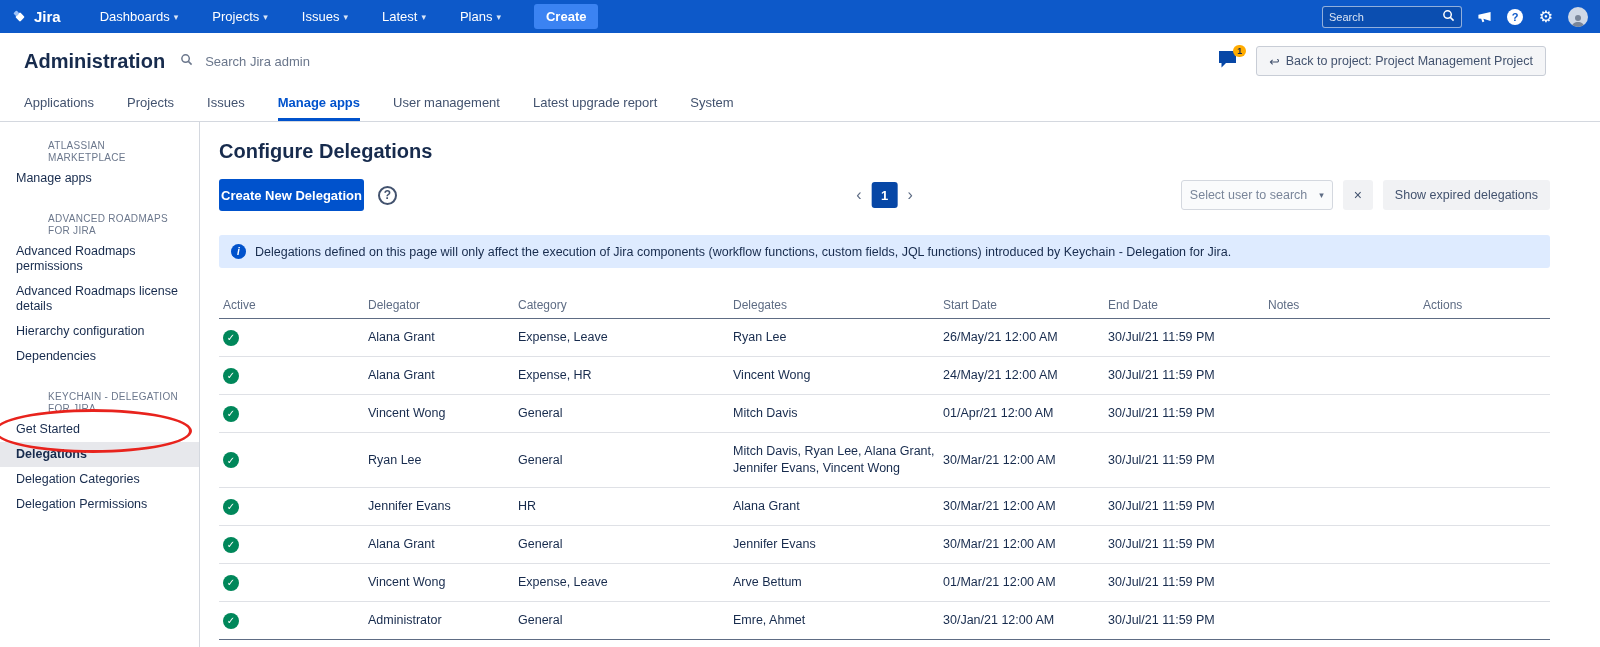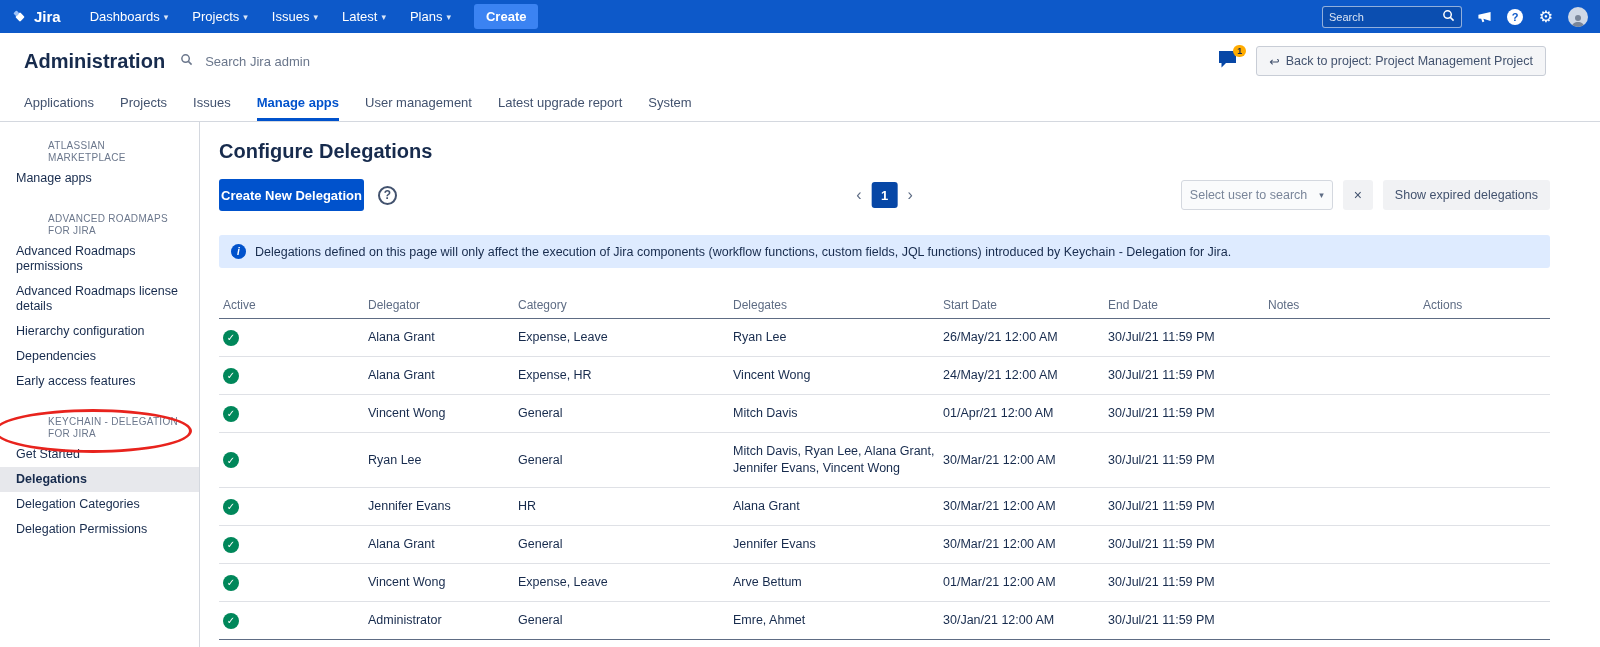--- a/index.html
+++ b/index.html
@@ -1,21 +1,21 @@
 <!DOCTYPE html>
 <html><head>
 <meta charset="utf-8">
 <style>
   * { margin:0; padding:0; box-sizing:border-box; }
   html,body { width:1600px; height:647px; overflow:hidden; background:#fff;
     font-family:"Liberation Sans", sans-serif; color:#172B4D; }
 
   
   .topnav { height:33px; background:#0d59c9; display:flex; align-items:center;
-    padding:0 12px; color:#fff; gap:6px; }
+    padding:0 12px; color:#fff; gap:16px; }
   .logo { display:flex; align-items:center; gap:6px; font-weight:bold; font-size:15px;
     margin-right:14px; }
   .logo svg { display:block; }
   .nav-item { font-size:13px; padding:5px 9px; border-radius:3px; cursor:pointer;
     display:flex; align-items:center; gap:4px; white-space:nowrap; }
   .nav-item .chev { font-size:9px; opacity:.85; }
   .create-btn { background:#3b83f2; color:#fff; font-size:13px; font-weight:bold;
     border:none; border-radius:3px; padding:5px 12px; margin-left:8px; cursor:pointer; }
   .topnav-right { margin-left:auto; display:flex; align-items:center; gap:13px; }
   .nav-search { display:flex; align-items:center; border:1px solid rgba(255,255,255,.55);
@@ -39,21 +39,21 @@
   .admin-search input::placeholder { color:#6B778C; }
   .admin-right { margin-left:auto; display:flex; align-items:center; gap:14px; padding-right:30px; }
   .feedback-wrap { position:relative; width:24px; height:22px; cursor:pointer; }
   .feedback-badge { position:absolute; top:-5px; right:-4px; background:#FFAB00; color:#172B4D;
     font-size:9px; font-weight:bold; border-radius:7px; padding:1px 4px; line-height:10px; }
   .back-btn { background:#f4f5f7; border:1px solid #c8cdd6; border-radius:3px; height:30px;
     display:flex; align-items:center; gap:6px; padding:0 12px; font-size:12.5px; color:#42526E;
     cursor:pointer; font-family:inherit; }
 
   
-  .tabs { display:flex; gap:26px; padding:0 24px; border-bottom:1px solid #d4d8df; height:33px; }
+  .tabs { display:flex; gap:33px; padding:0 24px; border-bottom:1px solid #d4d8df; height:33px; }
   .tab { font-size:13px; color:#42526E; padding:6px 0 10px; cursor:pointer; white-space:nowrap; }
   .tab.active { color:#0052CC; font-weight:bold; border-bottom:3px solid #0052CC; }
 
   
   .content { display:flex; height:581px; }
   .sidebar { width:200px; border-right:1px solid #d4d8df; padding-top:12px; position:relative;
     flex:0 0 200px; }
   .side-header { font-size:10px; font-weight:normal; color:#6B778C; padding:6px 16px 2px;
     line-height:12px; letter-spacing:.3px;margin-left:32px; }
   .side-header.gap { margin-top:16px; }
@@ -211,21 +211,20 @@
 
   <div class="sidebar">
     <div class="side-header">ATLASSIAN MARKETPLACE</div>
     <div class="side-item">Manage apps</div>
 
     <div class="side-header gap">ADVANCED ROADMAPS FOR JIRA</div>
     <div class="side-item">Advanced Roadmaps permissions</div>
     <div class="side-item">Advanced Roadmaps license details</div>
     <div class="side-item">Hierarchy configuration</div>
     <div class="side-item">Dependencies</div>
-    <div class="side-item">Early access features</div>
 
     <div class="side-header gap">KEYCHAIN - DELEGATION FOR JIRA</div>
     <div class="side-item">Get Started</div>
     <div class="side-item selected">Delegations</div>
     <div class="side-item">Delegation Categories</div>
     <div class="side-item">Delegation Permissions</div>
 
     <div class="annotation"></div>
   </div>
 

